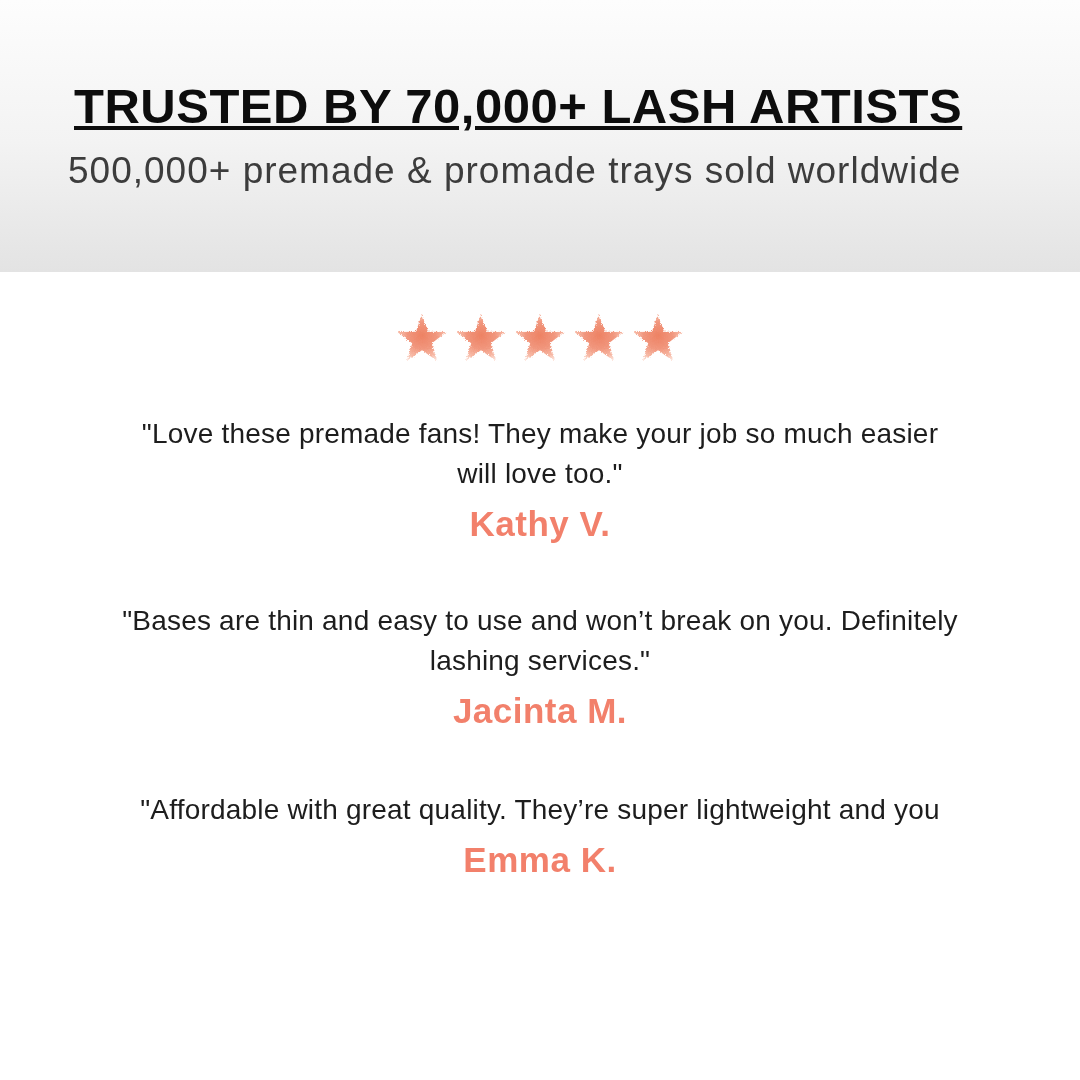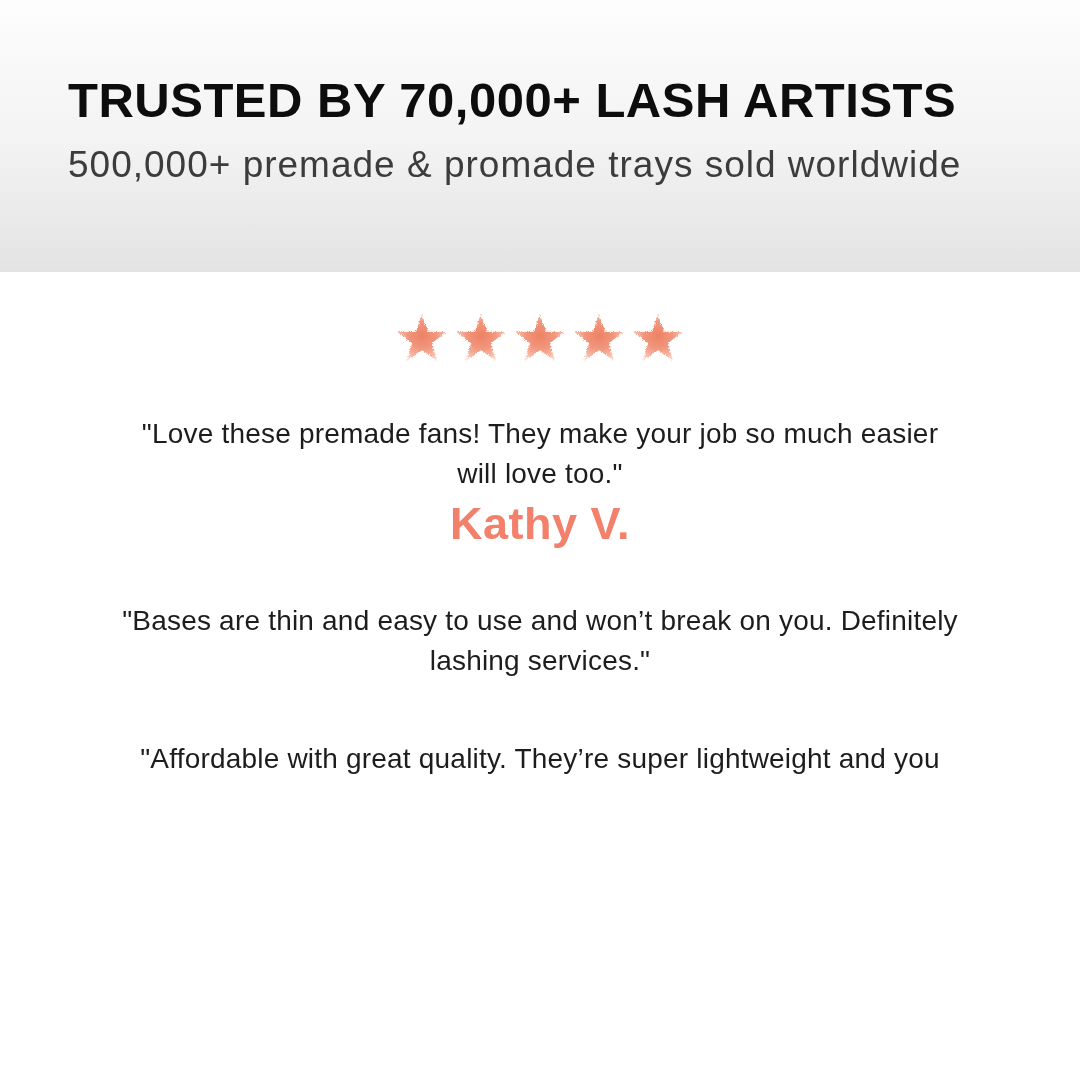--- a/index.html
+++ b/index.html
@@ -18,27 +18,28 @@
 
   
   .band {
     box-sizing: border-box;
     width: 1080px;
     height: 272px;
     padding: 74px 60px 0 68px;
     background: linear-gradient(180deg, #fdfdfd 0%, #f3f3f3 52%, #e3e3e3 100%);
   }
   .headline {
-    margin: 0;
+    margin: 6px;
     font-size: 49px;
     line-height: 52px;
     font-weight: 800;
     letter-spacing: 0.5px;
     color: #0d0d0d;
     white-space: nowrap;
+    text-decoration: underline;
   }
   .subheadline {
     margin: 16px 0 0 0;
     font-size: 37px;
     line-height: 46px;
     font-weight: 300;
     letter-spacing: 1px;
     color: #3c3c3c;
     white-space: nowrap;
   }
@@ -66,21 +67,21 @@
   #t3 { margin-top: 58px; }
   .quote-line {
     font-size: 28px;
     line-height: 40px;
     letter-spacing: 0.2px;
     color: #1d1d1d;
     white-space: nowrap;
   }
   .author {
     margin-top: 9px;
-    font-size: 45px;
+    font-size: 35px;
     line-height: 42px;
     font-weight: 800;
     letter-spacing: 0.5px;
     color: #f2806b;
   }
   .svg-defs { position: absolute; width: 0; height: 0; }
 </style>
 </head>
 <body>
 
@@ -140,21 +141,23 @@
       <div class="quote-line">will love too."</div>
     </div>
     <div class="author">Kathy V.</div>
   </section>
 
   <section class="testimonial" id="t2">
     <div class="quote">
       <div class="quote-line">"Bases are thin and easy to use and won’t break on you. Definitely</div>
       <div class="quote-line">lashing services."</div>
     </div>
+    <div class="author">Jacinta M.</div>
   </section>
 
   <section class="testimonial" id="t3">
     <div class="quote">
       <div class="quote-line">"Affordable with great quality. They’re super lightweight and you</div>
     </div>
+    <div class="author">Emma K.</div>
   </section>
 
 </div>
 
 </body></html>

